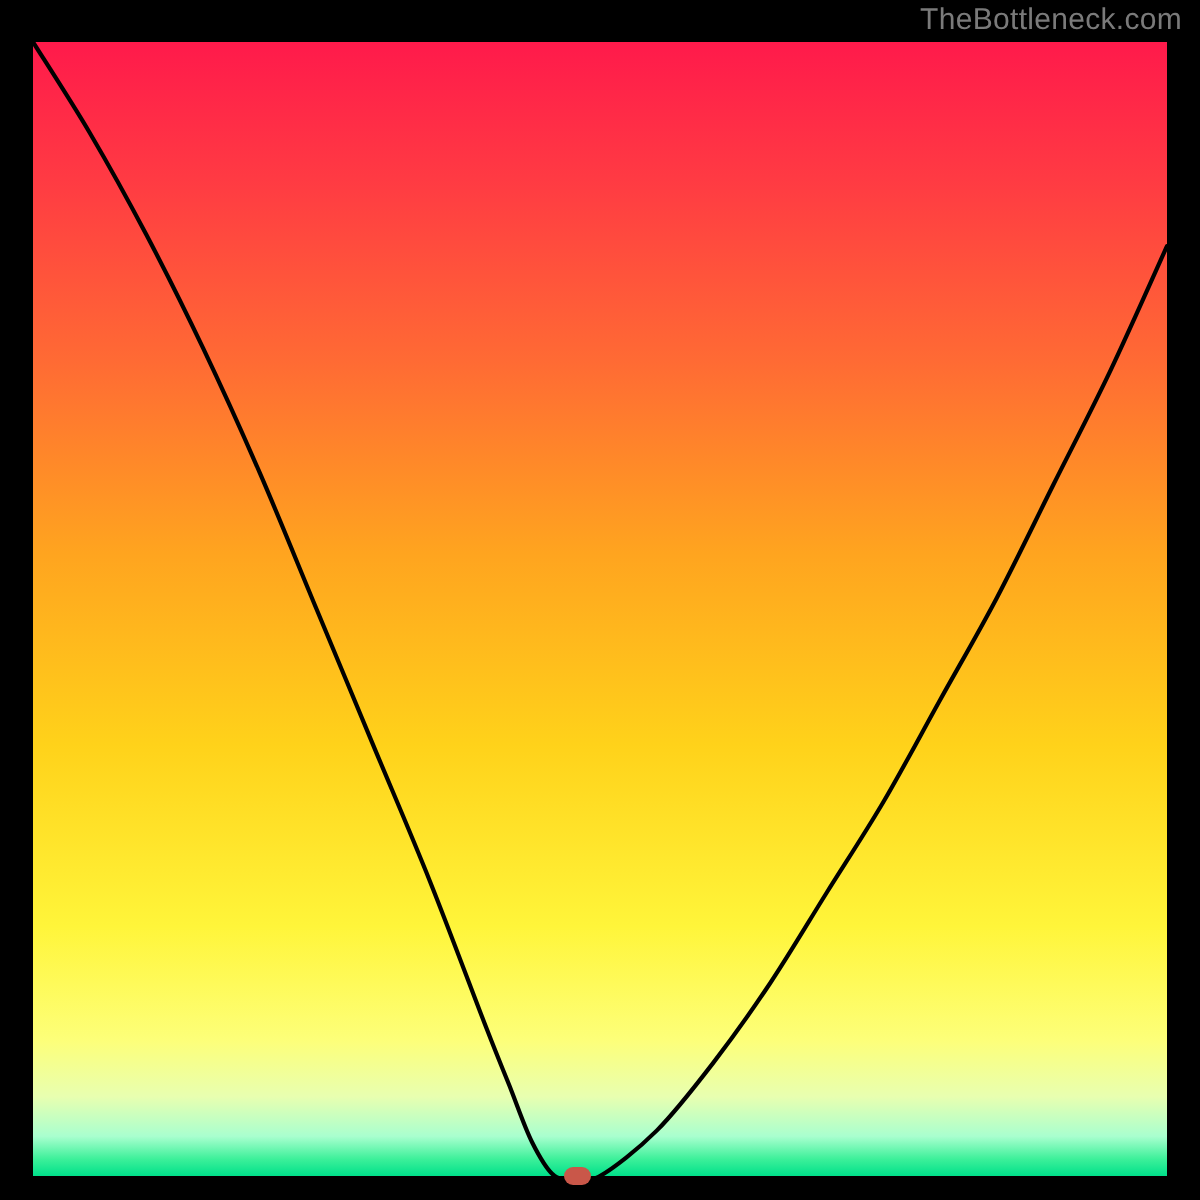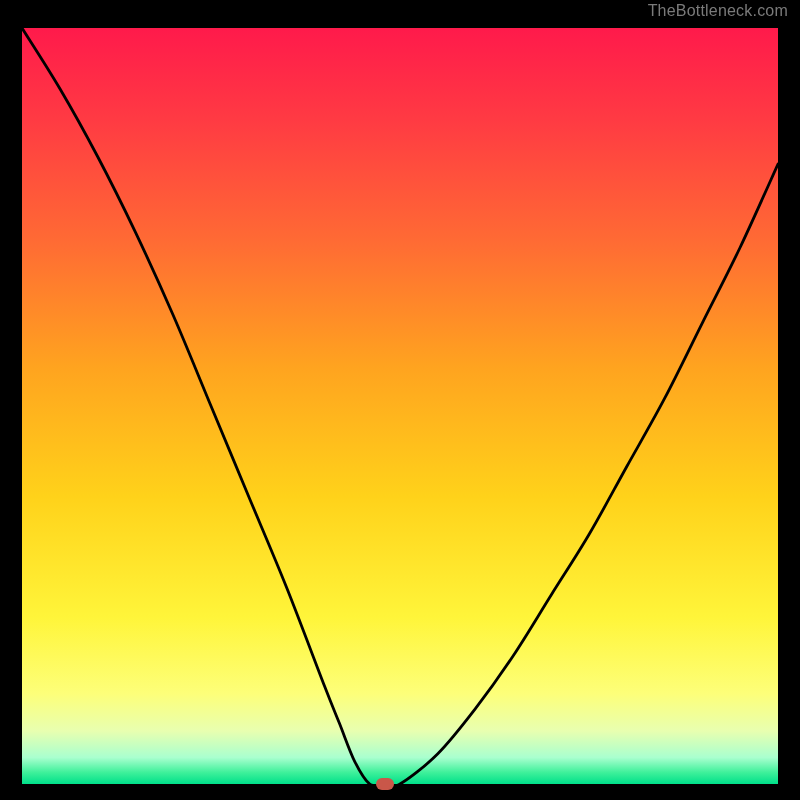--- a/index.html
+++ b/index.html
@@ -15,21 +15,21 @@
     position: relative;
     width: 800px;
     height: 800px;
     background: #000;
   }
   .watermark {
     position: absolute;
     top: 2px;
     right: 12px;
     color: #7a7a7a;
-    font-size: 16px;
+    font-size: 20px;
     font-weight: 500;
     letter-spacing: 0.2px;
     z-index: 3;
   }
   .plot {
     position: absolute;
     left: 22px;
     top: 28px;
     width: 756px;
     height: 756px;

